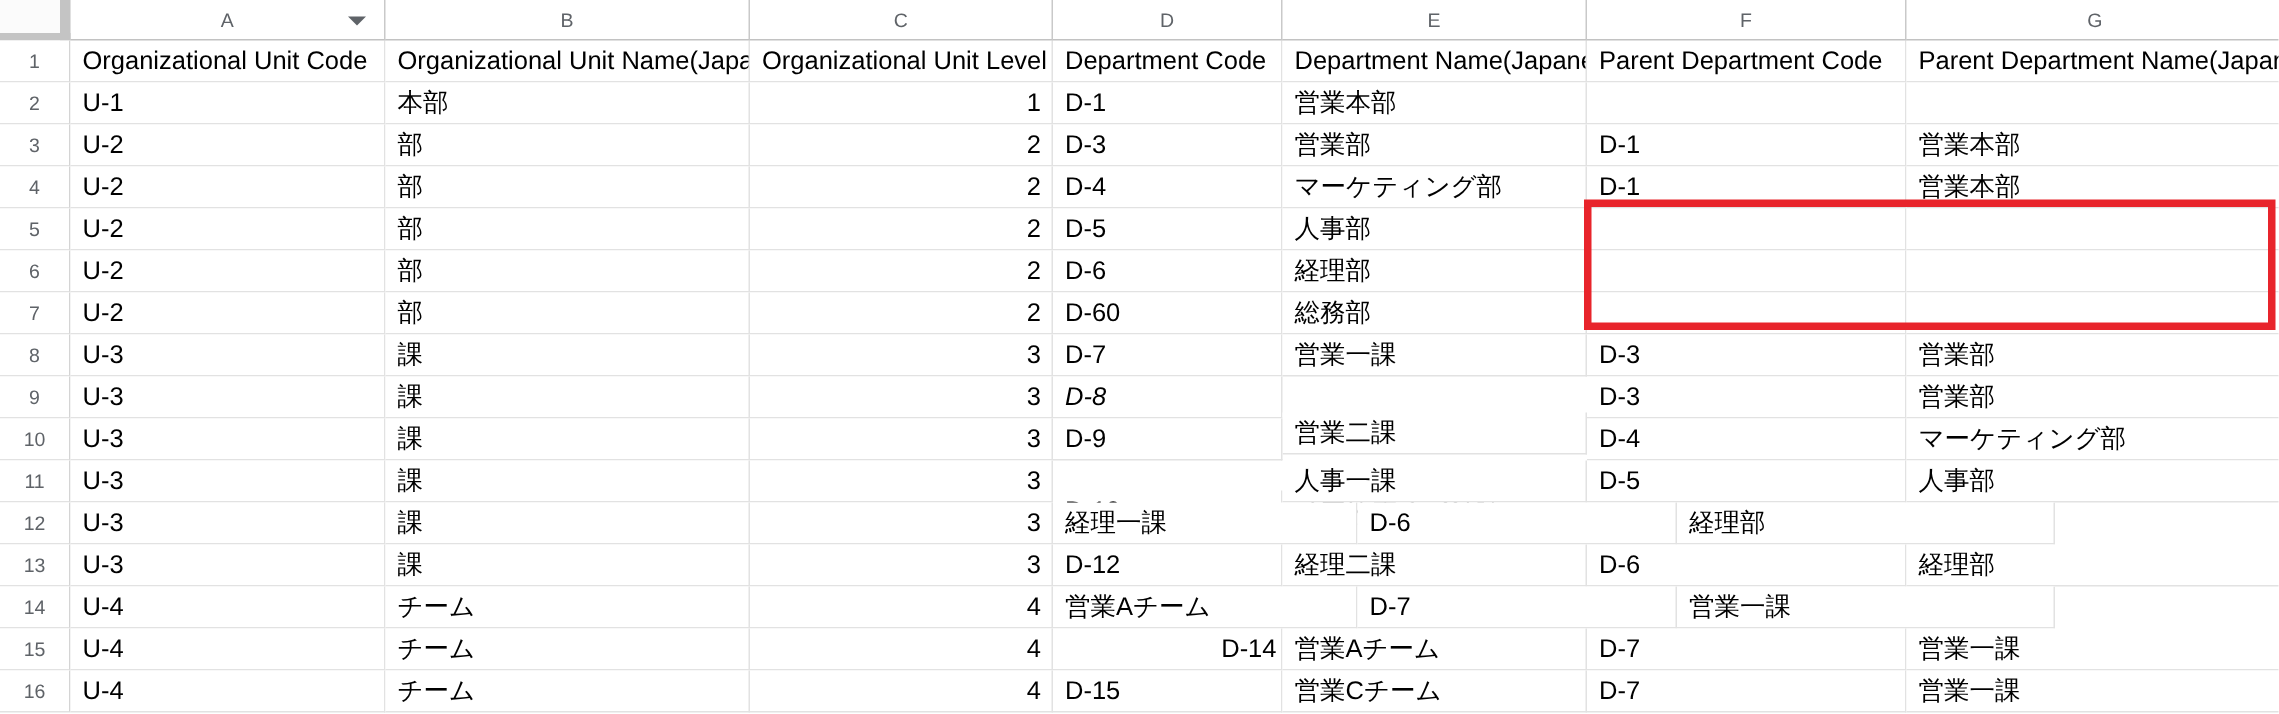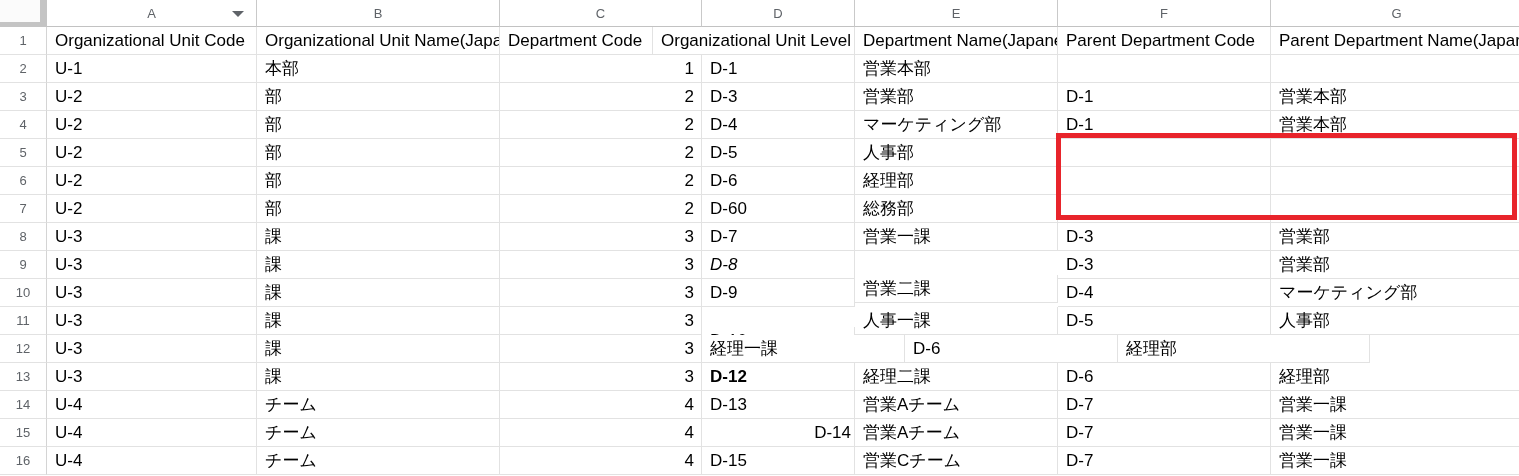--- a/index.html
+++ b/index.html
@@ -121,22 +121,22 @@
       <div class="col-letter" style="width: 252px;">
         <span>G</span>
       </div>
     </div>
   <div class="grid-body">
 
   <div class="row">
         <div class="row-num">1</div>
         <div class="cell" style="width: 210px;">Organizational Unit Code</div>
         <div class="cell" style="width: 243px;">Organizational Unit Name(Japanese)</div>
+        <div class="cell" style="width: 202px;">Organizational Unit Level</div>
         <div class="cell" style="width: 153px;">Department Code</div>
-        <div class="cell" style="width: 202px;">Organizational Unit Level</div>
         <div class="cell" style="width: 203px;">Department Name(Japanese)</div>
         <div class="cell" style="width: 213px;">Parent Department Code</div>
         <div class="cell" style="width: 252px;">Parent Department Name(Japanese)</div>
       </div>
       <div class="row">
         <div class="row-num">2</div>
         <div class="cell" style="width: 210px;">U-1</div>
         <div class="cell" style="width: 243px;">本部</div>
         <div class="cell num" style="width: 202px;">1</div>
         <div class="cell" style="width: 153px;">D-1</div>
@@ -241,31 +241,30 @@
         <div class="cell num" style="width: 202px;">3</div>
         <div class="cell" style="width: 203px;">経理一課</div>
         <div class="cell" style="width: 213px;">D-6</div>
         <div class="cell" style="width: 252px;">経理部</div>
       </div>
       <div class="row">
         <div class="row-num">13</div>
         <div class="cell" style="width: 210px;">U-3</div>
         <div class="cell" style="width: 243px;">課</div>
         <div class="cell num" style="width: 202px;">3</div>
-        <div class="cell" style="width: 153px; font-weight: bold;">D-12</div>
+        <div class="cell" style="width: 153px;">D-12</div>
         <div class="cell" style="width: 203px;">経理二課</div>
         <div class="cell" style="width: 213px;">D-6</div>
         <div class="cell" style="width: 252px;">経理部</div>
       </div>
       <div class="row">
         <div class="row-num">14</div>
         <div class="cell" style="width: 210px;">U-4</div>
         <div class="cell" style="width: 243px;">チーム</div>
         <div class="cell num" style="width: 202px;">4</div>
-        <div class="cell" style="width: 153px;">D-13</div>
         <div class="cell" style="width: 203px;">営業Aチーム</div>
         <div class="cell" style="width: 213px;">D-7</div>
         <div class="cell" style="width: 252px;">営業一課</div>
       </div>
       <div class="row">
         <div class="row-num">15</div>
         <div class="cell" style="width: 210px;">U-4</div>
         <div class="cell" style="width: 243px;">チーム</div>
         <div class="cell num" style="width: 202px;">4</div>
         <div class="cell" style="width: 153px; text-align: right;">D-14</div>

